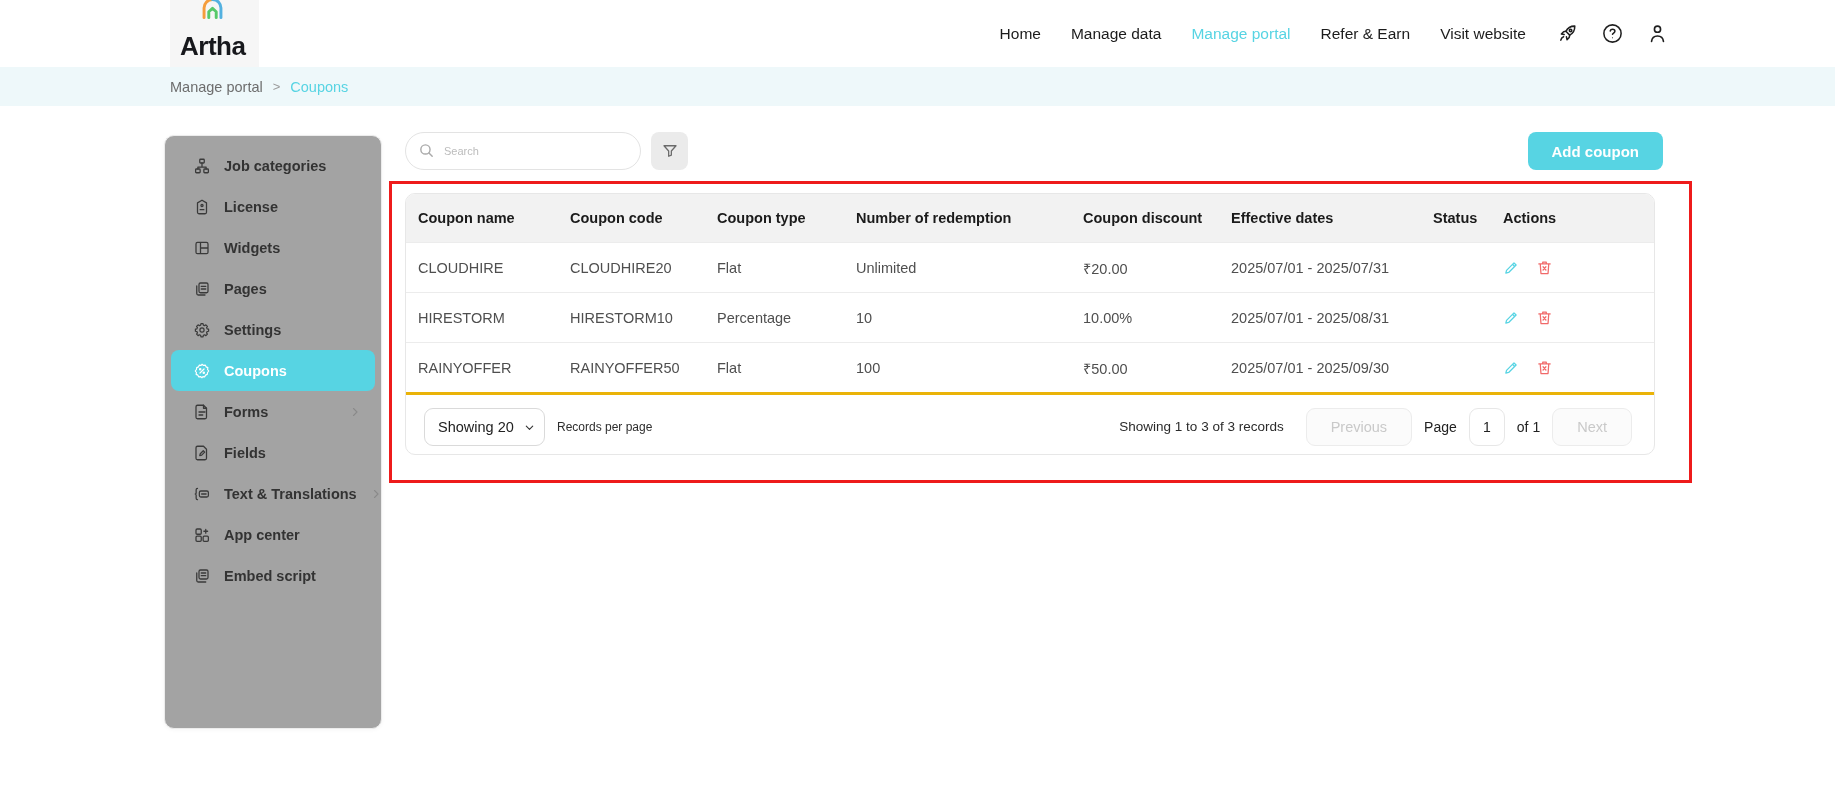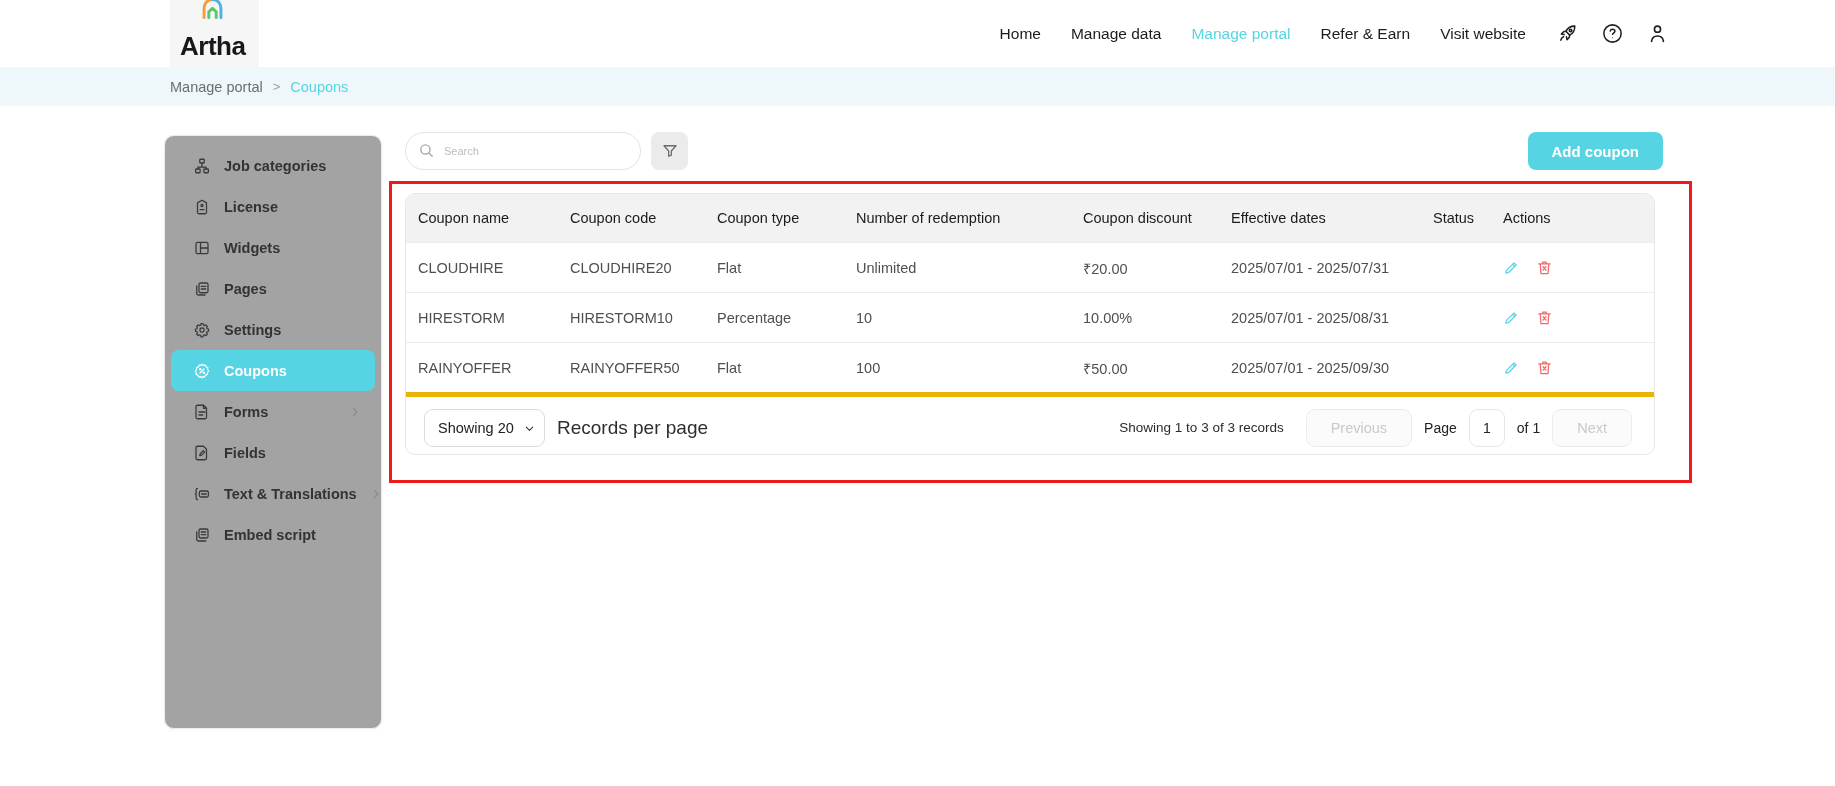--- a/index.html
+++ b/index.html
@@ -57,39 +57,39 @@
   .add-btn { margin-left:auto; height:38px; padding:0 24px; background:#57d4e3; color:#fff;
     border:none; border-radius:8px; font-size:15px; font-weight:600; cursor:pointer;
     font-family:"Liberation Sans", sans-serif; }
 
   
   .card { position:absolute; left:405px; top:193px; width:1250px; height:262px;
     background:#fff; border:1px solid #e7e7e7; border-radius:10px; overflow:hidden; }
   .grid-row { display:grid; grid-template-columns:152px 147px 139px 227px 148px 202px 70px 1fr;
     align-items:center; padding-left:12px; }
   .thead { height:48px; background:#f2f2f2; }
-  .thead .th { font-size:14.5px; font-weight:400; color:#1b1b1b; }
+  .thead .th { font-size:14.5px; font-weight:700; color:#1b1b1b; }
   .trow { height:50px; border-top:1px solid #ececec; }
   .td { font-size:14.5px; color:#4f4f4f; }
   .toggle { width:34px; height:20px; border-radius:10px; background:#3f9f3f; position:relative;
     cursor:pointer; }
   .toggle::after { content:""; position:absolute; right:2px; top:2px; width:16px; height:16px;
     border-radius:50%; background:#fff; }
   .actions-cell { display:flex; align-items:center; gap:16px; }
   .act-icon { cursor:pointer; display:flex; }
 
   
-  .pagebar { height:66px; border-top:5px solid #eab308; display:flex; align-items:center;
+  .pagebar { height:66px; border-top:3px solid #eab308; display:flex; align-items:center;
     padding:0 22px 0 18px; gap:12px; }
   .select-wrap { position:relative; }
   .pp-select { appearance:none; -webkit-appearance:none; height:38px; border:1px solid #dadada;
     border-radius:9px; padding:0 30px 0 13px; font-size:14.5px; color:#222; background:#fff;
     cursor:pointer; font-family:"Liberation Sans", sans-serif; outline:none; }
   .select-caret { position:absolute; right:10px; top:14px; pointer-events:none; display:flex; }
-  .pp-label { font-size:19px; color:#2e2e2e; }
+  .pp-label { font-size:12px; color:#2e2e2e; }
   .page-spacer { flex:1; }
   .pg-summary { font-size:13.5px; color:#2b2b2b; margin-right:10px; }
   .pg-btn { height:38px; padding:0 24px; background:#fbfbfb; border:1px solid #ececec;
     border-radius:9px; color:#c9c9c9; font-size:14.5px; cursor:pointer;
     font-family:"Liberation Sans", sans-serif; }
   .pg-word { font-size:14px; color:#222; }
   .pg-input { width:36px; height:38px; border:1px solid #e7e7e7; border-radius:9px;
     text-align:center; font-size:14px; color:#222; outline:none;
     font-family:"Liberation Sans", sans-serif; }
 
@@ -261,20 +261,31 @@
         </svg>
       </span>
       <span class="slabel">Text &amp; Translations</span>
       <span class="schev">
         <svg width="12" height="12" viewBox="0 0 24 24" fill="none" stroke-width="2.2" stroke-linecap="round" stroke-linejoin="round">
             <path d="M9 5l7 7-7 7"></path>
           </svg>
       </span>
     </div>
 
+    <div class="side-item">
+      <span class="sicon">
+        <svg width="18" height="18" viewBox="0 0 24 24" fill="none" stroke-width="1.7" stroke-linecap="round" stroke-linejoin="round">
+          <rect x="4" y="4" width="7" height="7" rx="1.5"></rect>
+            <rect x="4" y="13.5" width="7" height="7" rx="1.5"></rect>
+          <rect x="13.5" y="13.5" width="7" height="7" rx="1.5"></rect>
+            <path d="M17 4.5v5M14.5 7h5"></path>
+        </svg>
+      </span>
+      <span class="slabel">App center</span>
+    </div>
 
     <div class="side-item">
       <span class="sicon">
         <svg width="18" height="18" viewBox="0 0 24 24" fill="none" stroke-width="1.7" stroke-linecap="round" stroke-linejoin="round">
           <rect x="8" y="4" width="12" height="12" rx="2"></rect>
             <path d="M11 8h6M11 11.5h6"></path>
             <path d="M5 8v10a2 2 0 0 0 2 2h10"></path>
         </svg>
       </span>
       <span class="slabel">Embed script</span>

